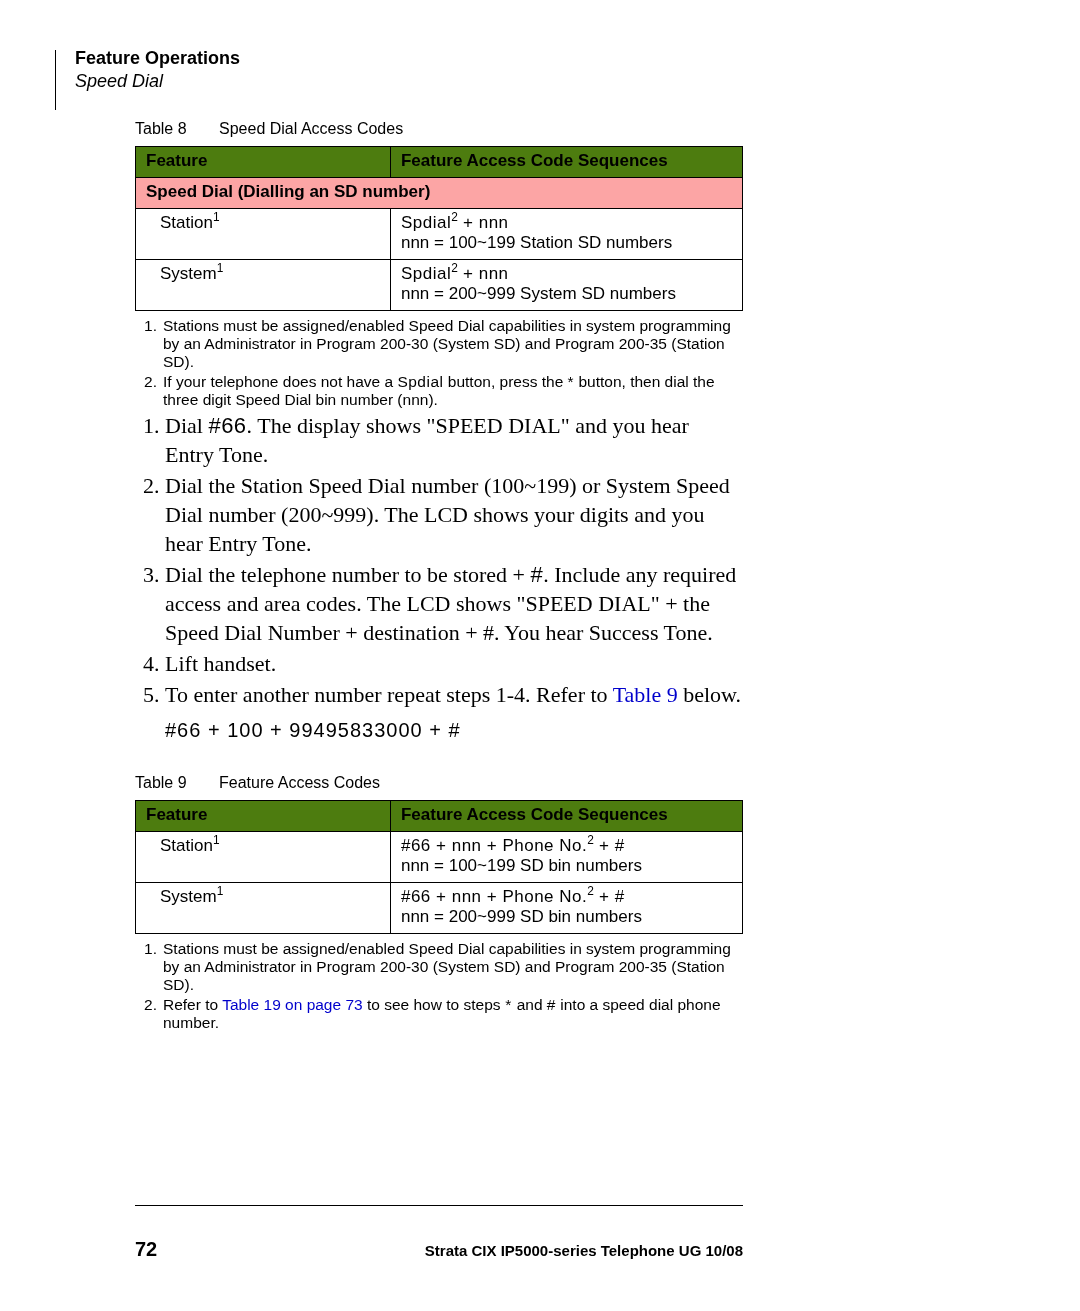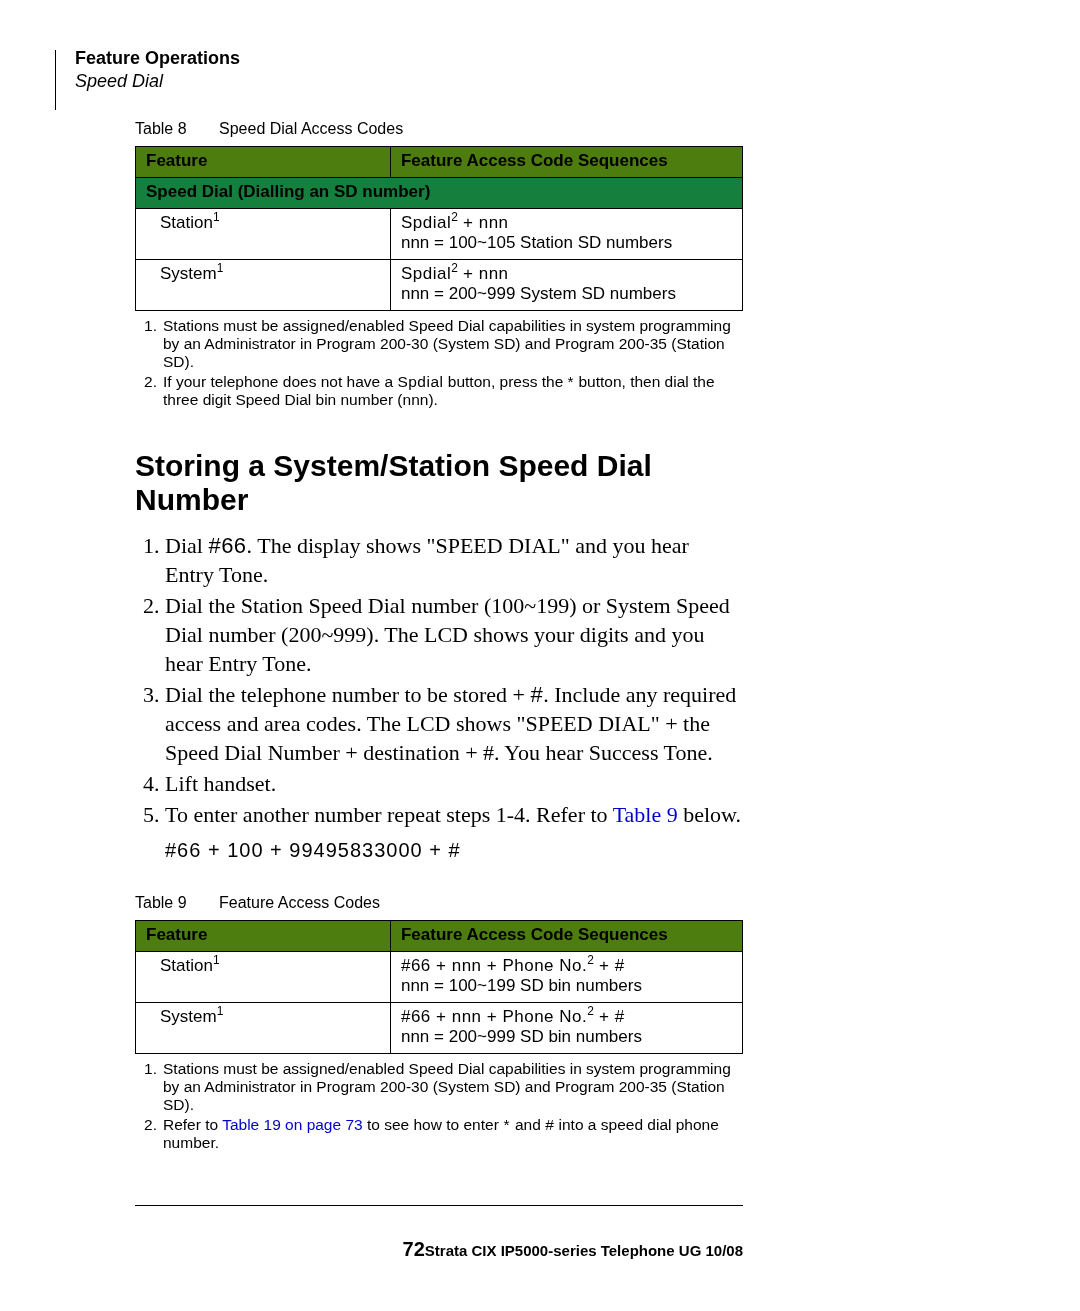--- a/index.html
+++ b/index.html
@@ -55,21 +55,21 @@
     border: 1px solid #000;
     padding: 4px 10px 6px 10px;
     text-align: left;
     vertical-align: top;
   }
   table.feature th {
     background: #4d7c0f;
     font-weight: bold;
   }
   table.feature td.subhead {
-    background: #15803d;
+    background: #fca5a5;
     font-weight: bold;
   }
   .indent-cell { padding-left: 24px !important; }
   sup { font-size: 0.7em; line-height: 0; }
   .footnotes {
     margin-top: 6px;
     font-size: 15.5px;
   }
   .footnotes .fn {
     display: flex;
@@ -105,21 +105,21 @@
   .sp { font-family: Arial, Helvetica, sans-serif; letter-spacing: 0.5px; }
   .link { color: #0000cc; }
   .hr {
     border: none;
     border-top: 1.5px solid #000;
     margin: 30px 0 12px 0;
   }
   .footer {
     margin-left: 75px;
     display: flex;
-    justify-content: flex-end;
+    justify-content: space-between;
     align-items: baseline;
     margin-top: 32px;
   }
   .footer .pg {
     font-weight: bold;
     font-size: 20px;
   }
   .footer .doc {
     font-weight: bold;
     font-size: 15px;
@@ -151,21 +151,21 @@
       </tr>
       <tr>
         <td class="subhead" colspan="2">Speed Dial (Dialling an SD number)</td>
       </tr>
       <tr>
         <td class="indent-cell">
           <span>Station</span><sup>1</sup>
         </td>
         <td>
           <span class="sp">Spdial</span><sup>2</sup><span class="sp"> + nnn</span><br>
-          <span>nnn = 100~105 Station SD numbers</span>
+          <span>nnn = 100~199 Station SD numbers</span>
         </td>
       </tr>
       <tr>
         <td class="indent-cell">
           <span>System</span><sup>1</sup>
         </td>
         <td>
           <span class="sp">Spdial</span><sup>2</sup><span class="sp"> + nnn</span><br>
           <span>nnn = 200~999 System SD numbers</span>
         </td>
@@ -179,21 +179,20 @@
         <div class="body">Stations must be assigned/enabled Speed Dial capabilities in system programming by an Administrator in Program 200-30 (System SD) and Program 200-35 (Station SD).</div>
       </div>
       <div class="fn">
         <div class="num">2.</div>
         <div class="body">
           <span>If your telephone does not have a </span><span class="sp">Spdial</span><span> button, press the </span><span class="sp">*</span><span> button, then dial the three digit Speed Dial bin number (nnn).</span>
         </div>
       </div>
     </div>
 
-    <h2 class="heading">Storing a System/Station Speed Dial Number</h2>
 
     <ol class="steps">
       <li>
         <span>Dial </span><span class="sp">#66</span><span>. The display shows "SPEED DIAL" and you hear Entry Tone.</span>
       </li>
       <li>Dial the Station Speed Dial number (100~199) or System Speed Dial number (200~999). The LCD shows your digits and you hear Entry Tone.</li>
       <li>
         <span>Dial the telephone number to be stored + </span><span class="sp">#</span><span>. Include any required access and area codes. The LCD shows "SPEED DIAL" + the Speed Dial Number + destination + #. You hear Success Tone.</span>
       </li>
       <li>Lift handset.</li>
@@ -238,21 +237,21 @@
       </table>
 
     <div class="footnotes">
       <div class="fn">
         <div class="num">1.</div>
         <div class="body">Stations must be assigned/enabled Speed Dial capabilities in system programming by an Administrator in Program 200-30 (System SD) and Program 200-35 (Station SD).</div>
       </div>
       <div class="fn">
         <div class="num">2.</div>
         <div class="body">
-          <span>Refer to </span><span class="link">Table 19 on page 73</span><span> to see how to enter</span><span class="sp"> * </span><span>and </span><span class="sp">#</span><span> into a speed dial phone number.</span>
+          <span>Refer to </span><span class="link">Table 19 on page 73</span><span> to see how to steps</span><span class="sp"> * </span><span>and </span><span class="sp">#</span><span> into a speed dial phone number.</span>
         </div>
       </div>
     </div>
 
   </div>
 
   <div style="position:absolute; left:135px; right:125px; bottom:50px;">
     <hr class="hr">
     <div class="footer" style="margin-left:0;">
       <span class="pg">72</span>

